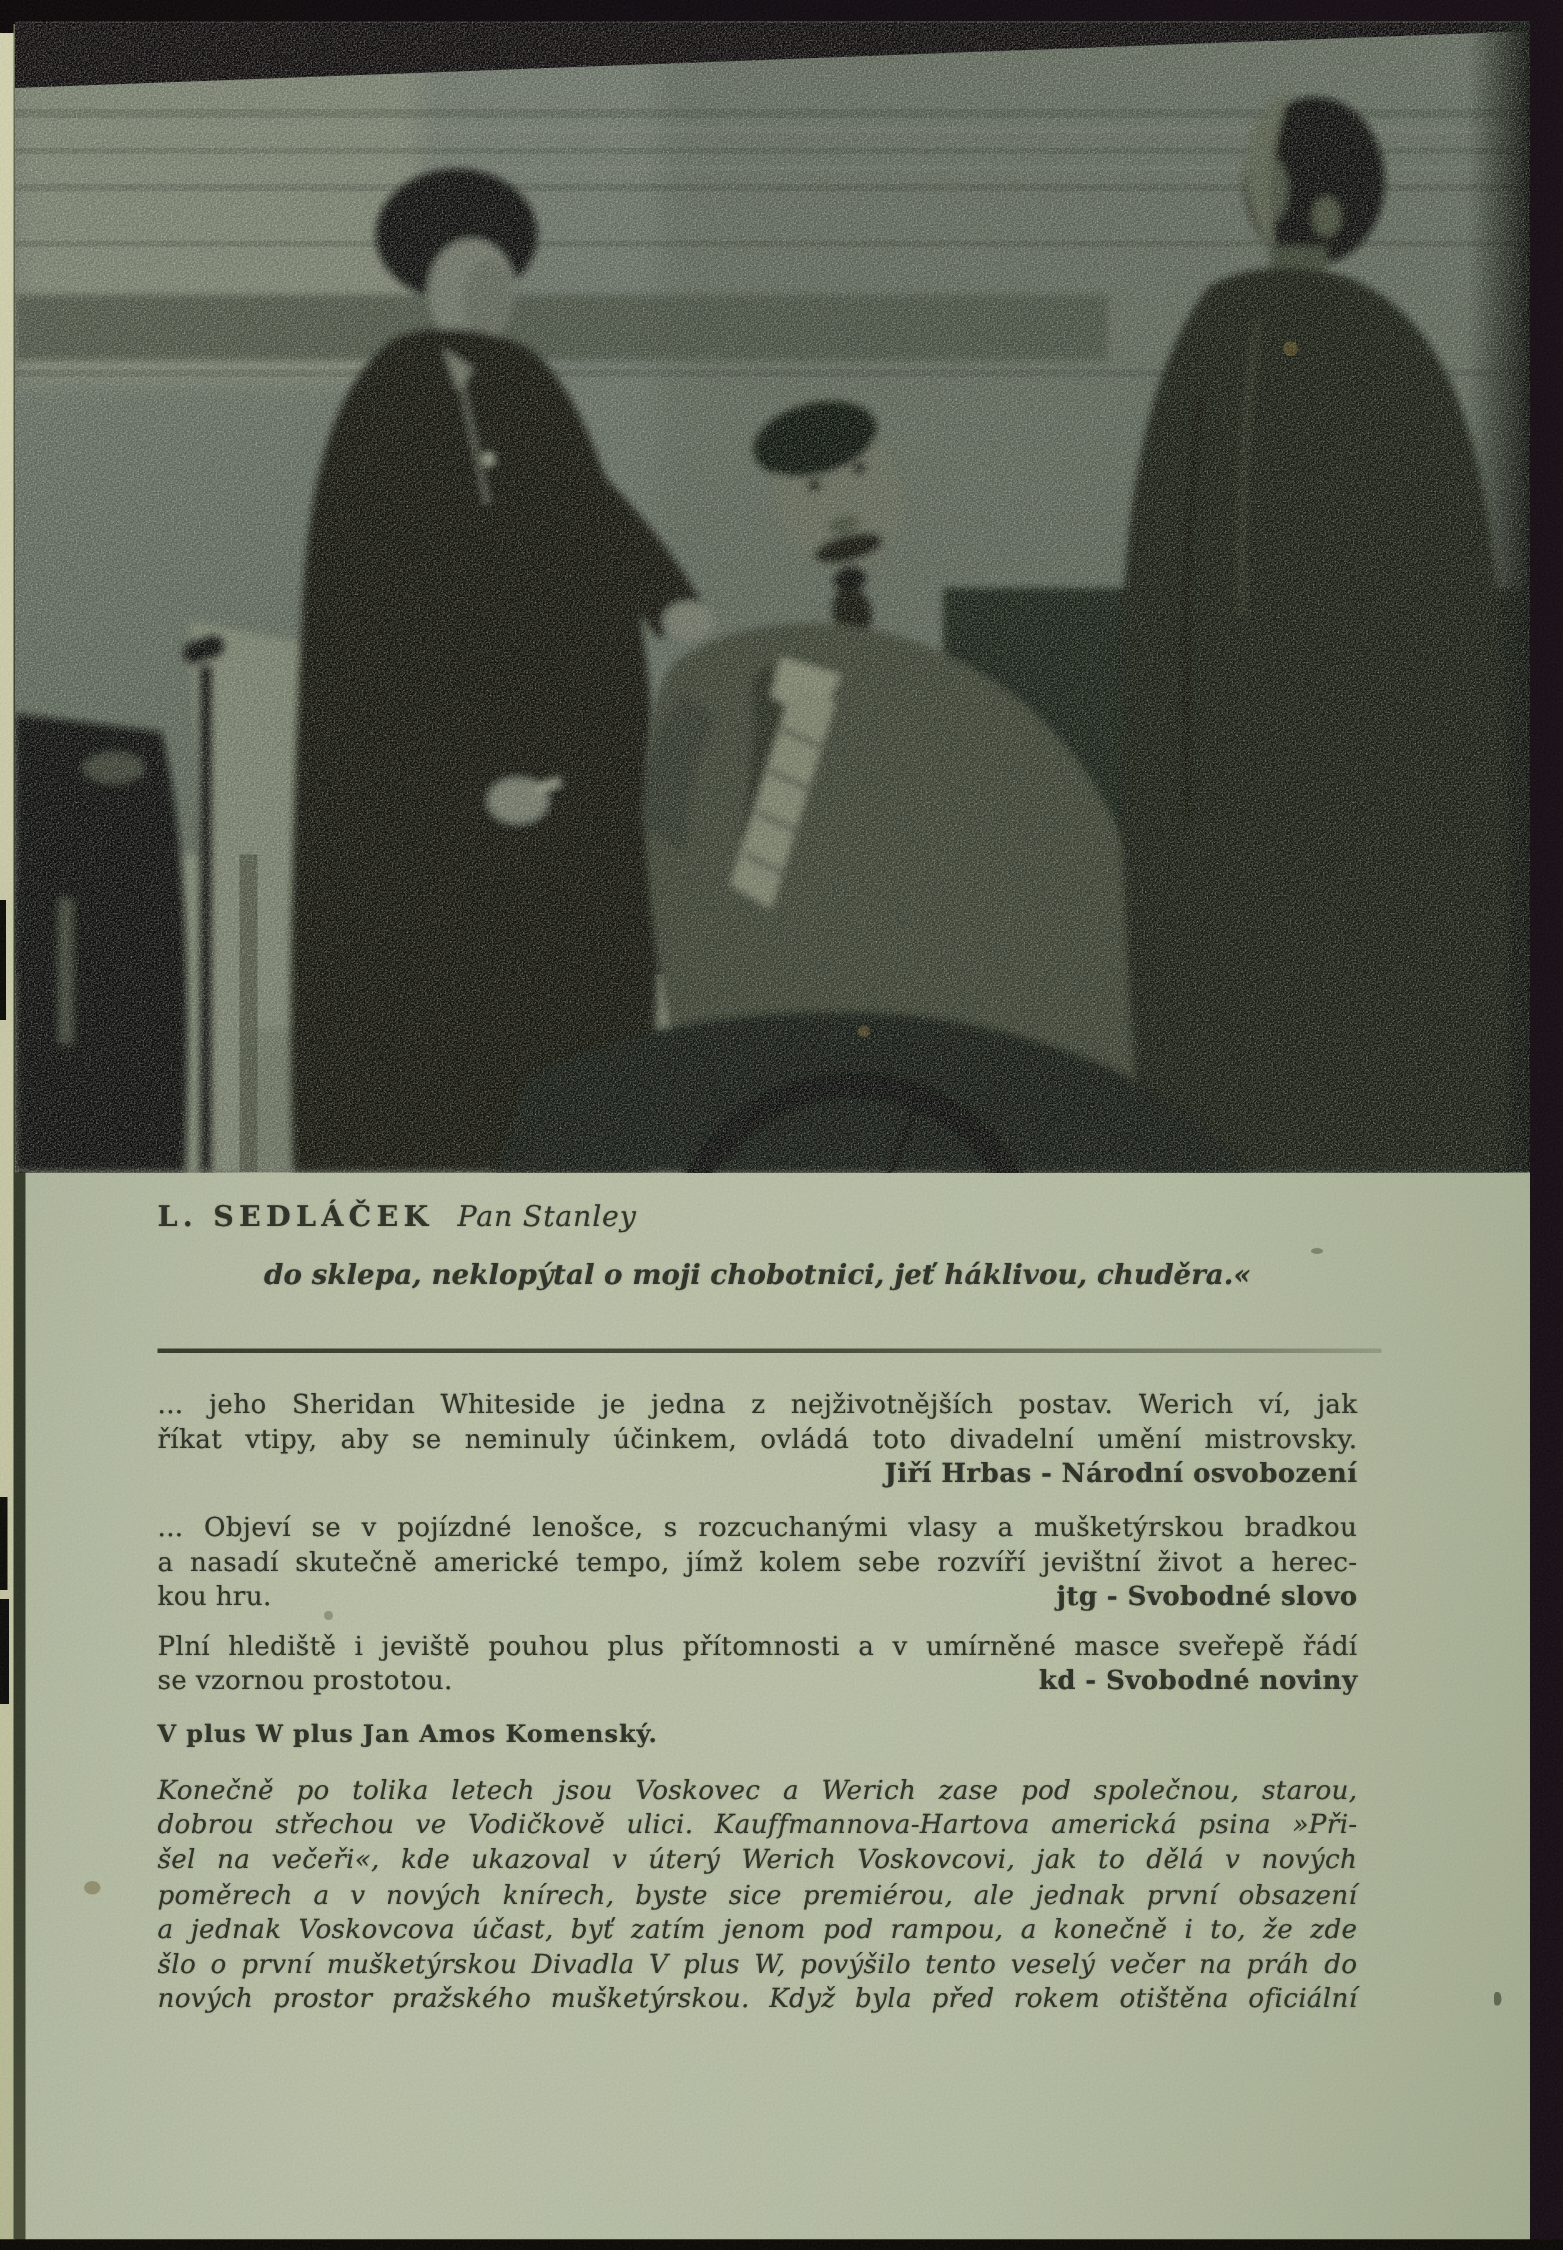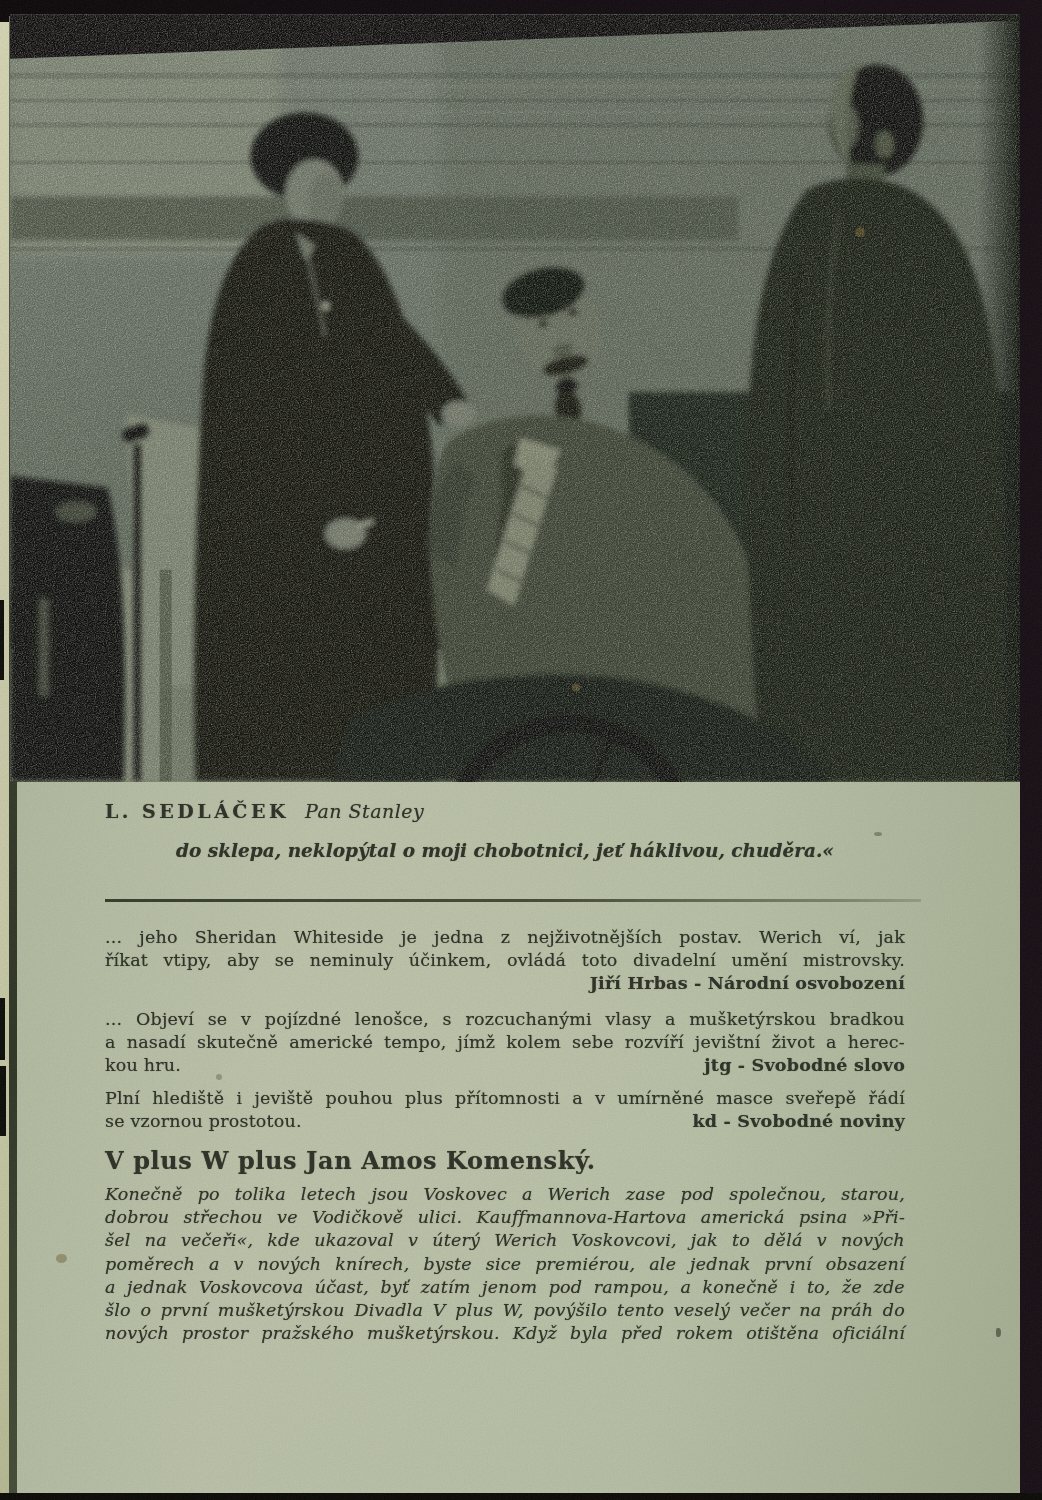--- a/index.html
+++ b/index.html
@@ -40,21 +40,21 @@
     position:absolute;left:105px;top:899px;width:816px;height:3px;
     background:linear-gradient(90deg,#353b2b,#454b38 55%,rgba(69,75,56,.5) 90%,rgba(69,75,56,.25));
   }
   .review{font-size:17.5px;line-height:23px;letter-spacing:.2px;}
   #review-1{top:926px;}
   #review-2{top:1008px;}
   #review-3{top:1087px;}
   .jline{display:flex;justify-content:space-between;white-space:pre;}
   .review-last{display:flex;justify-content:space-between;}
   .attr{font-weight:bold;}
-  #heading{top:1146px;font-size:24px;font-weight:bold;letter-spacing:.6px;}
+  #heading{top:1146px;font-size:16px;font-weight:bold;letter-spacing:.6px;}
   #body-par{top:1183px;font-size:17.5px;line-height:23.2px;letter-spacing:.2px;font-style:italic;}
   
   .stain{position:absolute;border-radius:50%;pointer-events:none;}
   #grain{position:absolute;left:0;top:0;width:1042px;height:1500px;pointer-events:none;opacity:.5;}
   #bottom-strip{position:absolute;left:0;top:1493px;width:1042px;height:7px;background:#0a0806;}
 </style>
 </head>
 <body>
 
 <div id="scan">

